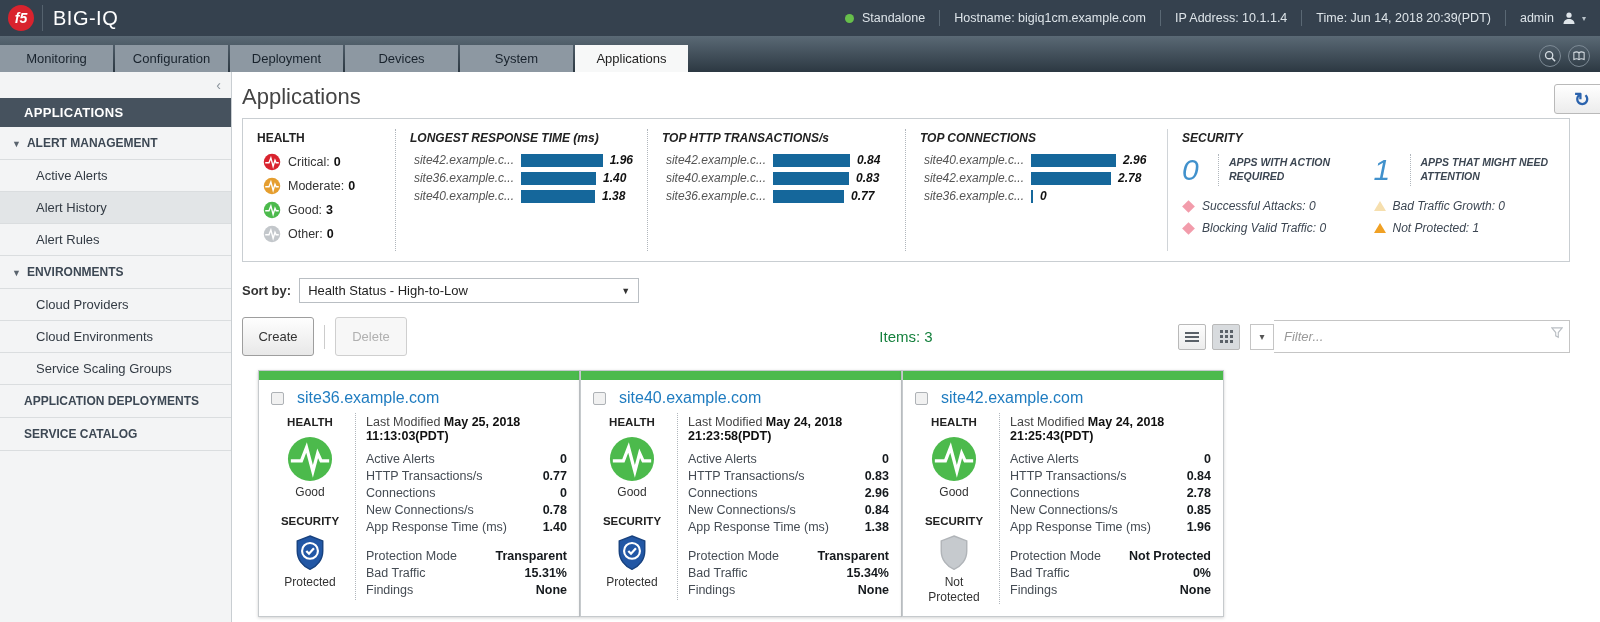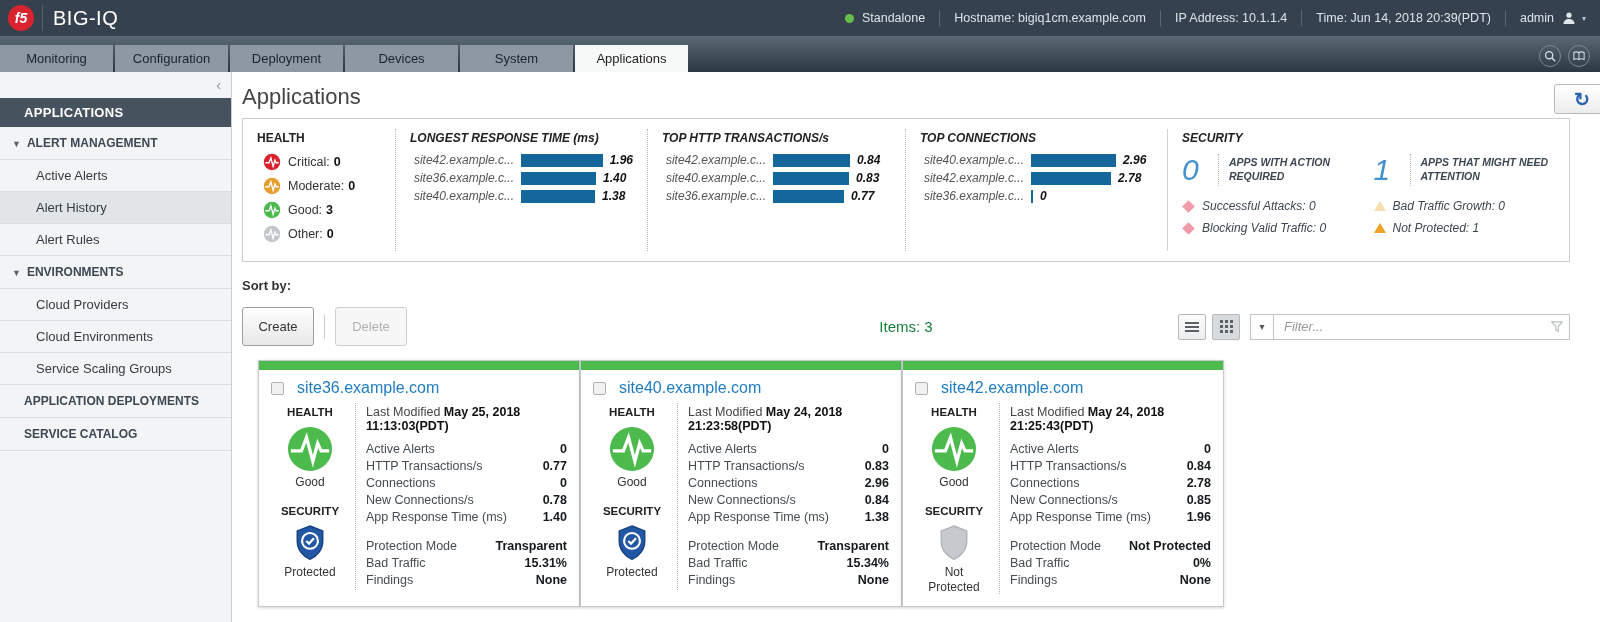--- a/index.html
+++ b/index.html
@@ -77,21 +77,21 @@
   .btn.disabled { color:#b0b0b0; border-color:#cfcfcf; background:#f7f7f7; cursor:default; }
   .tb-divider { width:1px; height:24px; background:#ccc; margin:0 10px; }
   .items-count { position:absolute; left:0; right:0; text-align:center; font-size:15px; color:#15803d; pointer-events:none; }
   .view-btn { width:28px; height:26px; border:1px solid #b9b9b9; border-radius:2px; background:linear-gradient(#fdfdfd,#ececec); display:flex; align-items:center; justify-content:center; cursor:pointer; }
   .view-btn.active { background:#d8dbde; }
   .right-tools { margin-left:auto; display:flex; align-items:center; }
   .view-btn + .view-btn { margin-left:6px; }
   .filter-wrap { display:flex; align-items:center; margin-left:10px; }
   .chev-btn { width:24px; height:26px; border:1px solid #c5c5c5; background:#fff; display:flex; align-items:center; justify-content:center; font-size:10px; color:#555; cursor:pointer; }
   .filter-box { position:relative; }
-  .filter-input { width:296px; height:26px; border:1px solid #c5c5c5; border-left:none; font-size:13px; font-style:italic; color:#444; padding:0 26px 0 10px; outline:none; font-family:"Liberation Sans", sans-serif; }
+  .filter-input { width:296px; height:33px; border:1px solid #c5c5c5; border-left:none; font-size:13px; font-style:italic; color:#444; padding:0 26px 0 10px; outline:none; font-family:"Liberation Sans", sans-serif; }
   .filter-input::placeholder { color:#999; font-style:italic; }
   .funnel { position:absolute; right:7px; top:7px; }
 
   
   .cards { margin-top:14px; padding-left:16px; display:flex; }
   .card { width:322px; background:#fff; border:1px solid #c6cacd; box-shadow:0 1px 3px rgba(0,0,0,.18); }
   .card-green { height:9px; background:#4cba4c; }
   .card-inner { padding:9px 12px 12px; }
   .card-head { display:flex; align-items:center; margin-bottom:6px; }
   .cb { width:13px; height:13px; border:1px solid #aeb2b6; border-radius:2px; background:#f1f1f1; cursor:pointer; }
@@ -320,20 +320,24 @@
             <div class="leg">
                 <span class="tri-orange"></span>
                 <span>Not Protected: 1</span>
               </div>
           </div>
         </div>
       </div>
 
       <div class="sort-row">
         <span class="sort-label">Sort by:</span>
+        <div class="select">
+          <span>Health Status - High-to-Low</span>
+          <span class="sel-caret">▼</span>
+        </div>
       </div>
 
       <div class="toolbar">
         <div class="items-count">Items: 3</div>
         <div class="btn">Create</div>
         <div class="tb-divider"></div>
         <div class="btn disabled">Delete</div>
         <div class="right-tools">
           <div class="view-btn">
             <svg width="14" height="12" viewBox="0 0 14 12">

